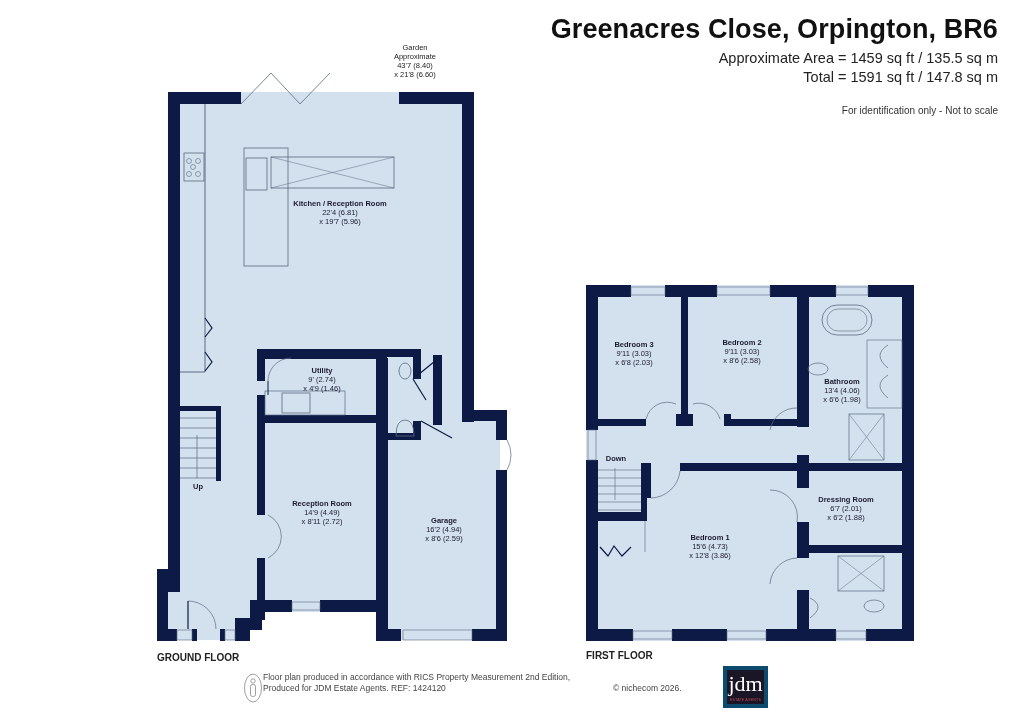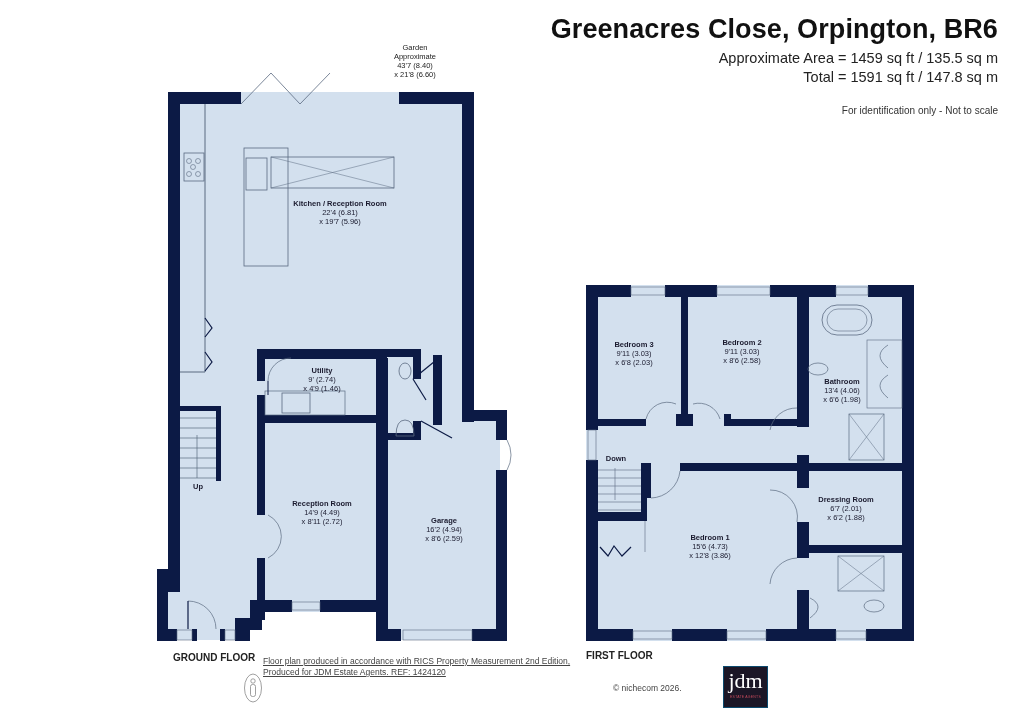--- a/index.html
+++ b/index.html
@@ -6,23 +6,23 @@
   body { width: 1020px; height: 721px; position: relative; overflow: hidden; font-family: "Liberation Sans", sans-serif; }
   .title { position: absolute; right: 22px; top: 14px; font-size: 27px; font-weight: bold; color: #111; letter-spacing: 0.1px; white-space: nowrap; }
   .area-lines { position: absolute; right: 22px; top: 49px; text-align: right; font-size: 14.5px; color: #222; line-height: 19px; }
   .disclaimer { position: absolute; right: 22px; top: 105px; font-size: 10px; color: #333; }
   .plan-svg { position: absolute; left: 0; top: 0; }
   .room-label { font-family: "Liberation Sans", sans-serif; font-size: 7.5px; fill: #1a1a2e; text-anchor: middle; }
   .room-name { font-weight: bold; }
   .floor-label { position: absolute; font-size: 10px; font-weight: bold; color: #222; }
   .garden { position: absolute; left: 370px; top: 43px; width: 90px; text-align: center; font-size: 7.5px; color: #222; line-height: 9px; }
   .garden b { font-weight: normal; }
-  .footer { position: absolute; left: 263px; top: 656px; font-size: 8.5px; color: #444; line-height: 11px; text-decoration: underline; }
+  .footer { position: absolute; left: 263px; top: 672px; font-size: 8.5px; color: #444; line-height: 11px; }
   .footer-icon { position: absolute; left: 244px; top: 673px; width: 18px; height: 30px; }
-  .logo { position: absolute; left: 723px; top: 666px; width: 45px; height: 42px; background: #1b1626; border: 1px solid #0c4a6e; box-sizing: border-box; color: #fff; text-align: center; }
+  .logo { position: absolute; left: 723px; top: 666px; width: 45px; height: 42px; background: #1b1626; border: 4px solid #0c4a6e; box-sizing: border-box; color: #fff; text-align: center; }
   .logo .main { font-family: "Liberation Serif", serif; font-size: 22px; line-height: 28px; display: block; }
   .logo .sub { font-size: 3.5px; color: #c0485a; display: block; letter-spacing: 0.2px; }
   .copyright { position: absolute; left: 597px; top: 683px; font-size: 8.5px; color: #444; margin-left: 16px; }
 </style>
 </head>
 <body>
 
 <div class="title">Greenacres Close, Orpington, BR6</div>
 <div class="area-lines">
   <div>Approximate Area = 1459 sq ft / 135.5 sq m</div>
@@ -269,21 +269,21 @@
     <text class="room-label" x="846" y="520">x 6'2 (1.88)</text>
 
     <text class="room-label room-name" x="710" y="540">Bedroom 1</text>
     <text class="room-label" x="710" y="549">15'6 (4.73)</text>
     <text class="room-label" x="710" y="558">x 12'8 (3.86)</text>
 
     <text class="room-label room-name" x="616" y="461">Down</text>
   </g>
 </svg>
 
-<div class="floor-label" style="left:173px; top:652px;text-align:right;">GROUND FLOOR</div>
+<div class="floor-label" style="left:157px; top:652px;text-align:right;">GROUND FLOOR</div>
 <div class="floor-label" style="left:586px; top:650px;">FIRST FLOOR</div>
 
 <svg class="footer-icon" viewBox="0 0 18 30">
   <ellipse cx="9" cy="15" rx="8.5" ry="14" fill="none" stroke="#888" stroke-width="0.8"></ellipse>
   <circle cx="9" cy="8" r="2.2" fill="none" stroke="#888" stroke-width="0.8"></circle>
   <rect x="6.5" y="11.5" width="5" height="12" rx="2" fill="none" stroke="#888" stroke-width="0.8"></rect>
 </svg>
 <div class="footer">
   <div>Floor plan produced in accordance with RICS Property Measurement 2nd Edition,</div>
   <div>Produced for JDM Estate Agents.   REF: 1424120</div>

